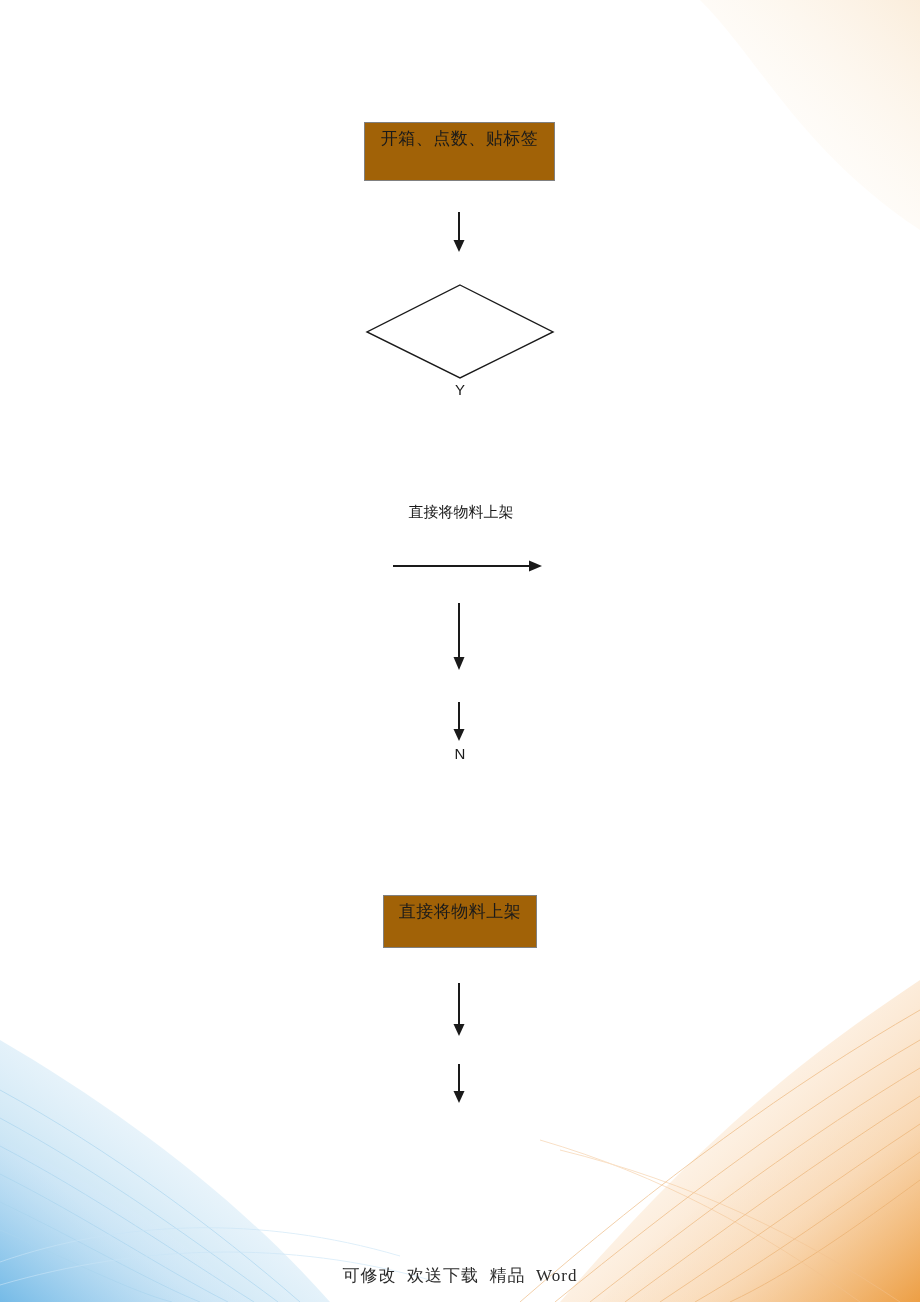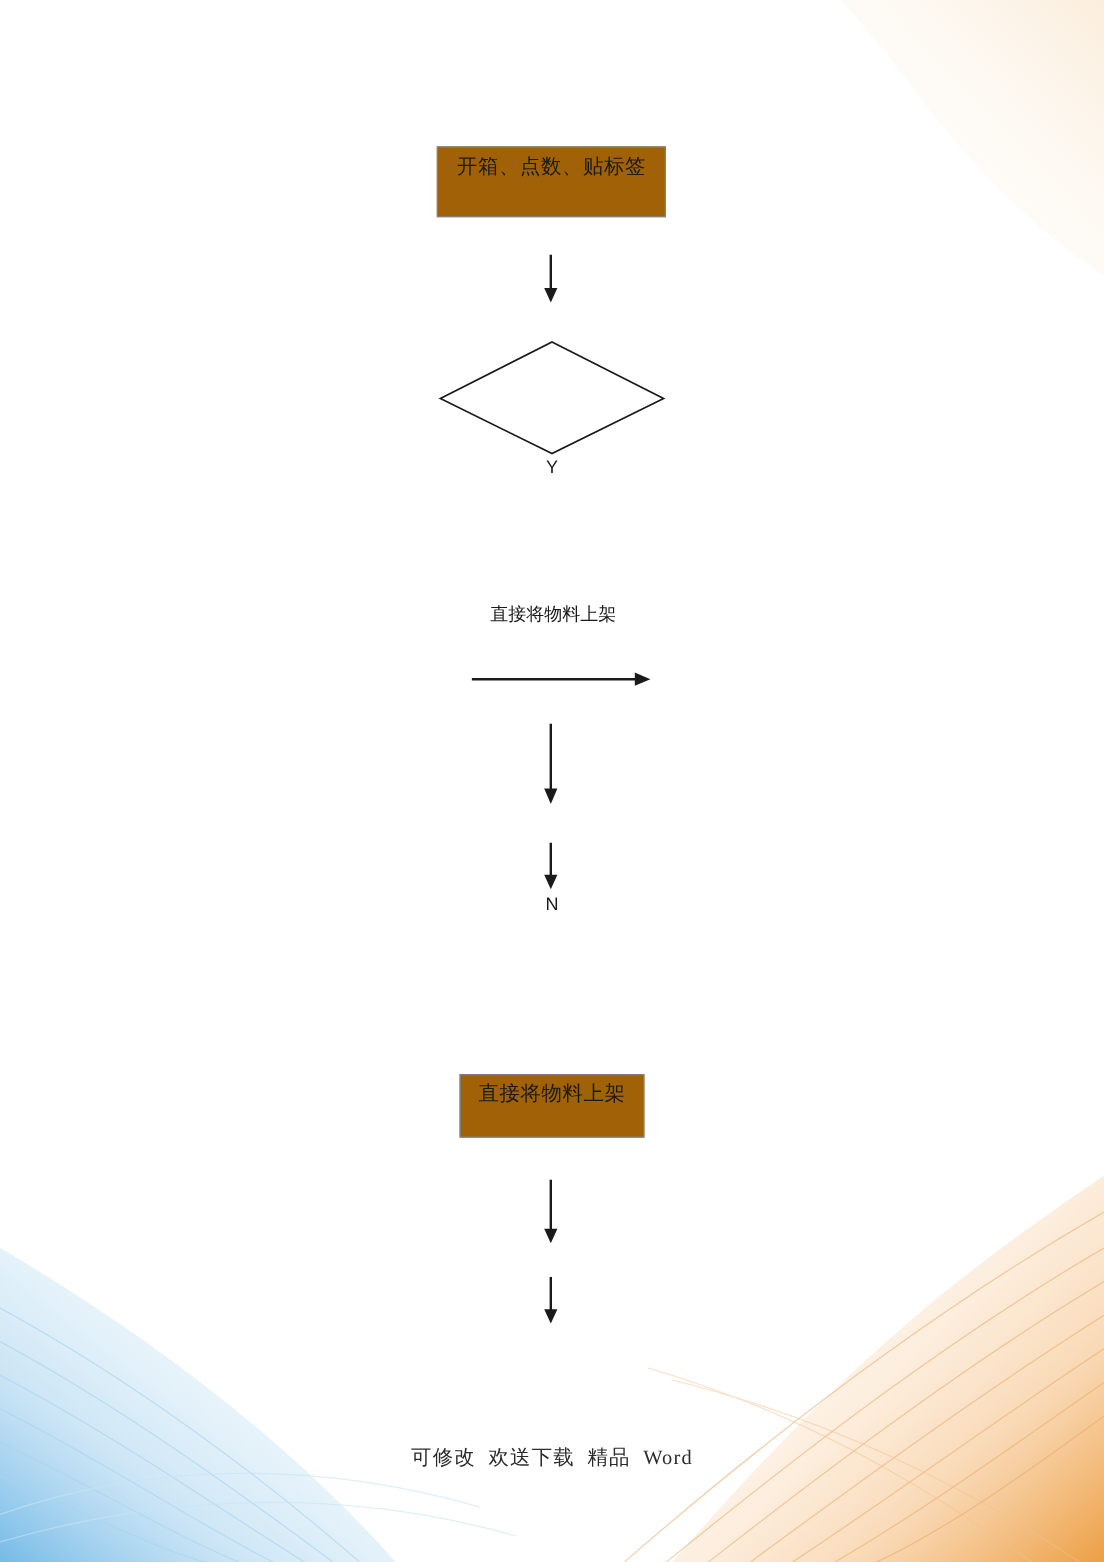--- a/index.html
+++ b/index.html
@@ -219,15 +219,15 @@
     </svg>
   </div>
 
   <div class="arrow" style="left:447px; top:1064px;">
     <svg width="24" height="42" viewBox="0 0 24 42" xmlns="http://www.w3.org/2000/svg">
       <line x1="12" y1="0" x2="12" y2="30" stroke="#1a1a1a" stroke-width="2"></line>
       <polygon points="12,39 6.5,27 17.5,27" fill="#1a1a1a"></polygon>
     </svg>
   </div>
 
-  <div class="footer-note" style="top:1203px;">可修改  欢送下载  精品  Word</div>
+  <div class="footer-note" style="top:1264px;">可修改  欢送下载  精品  Word</div>
 
 </div>
 
 </body></html>

